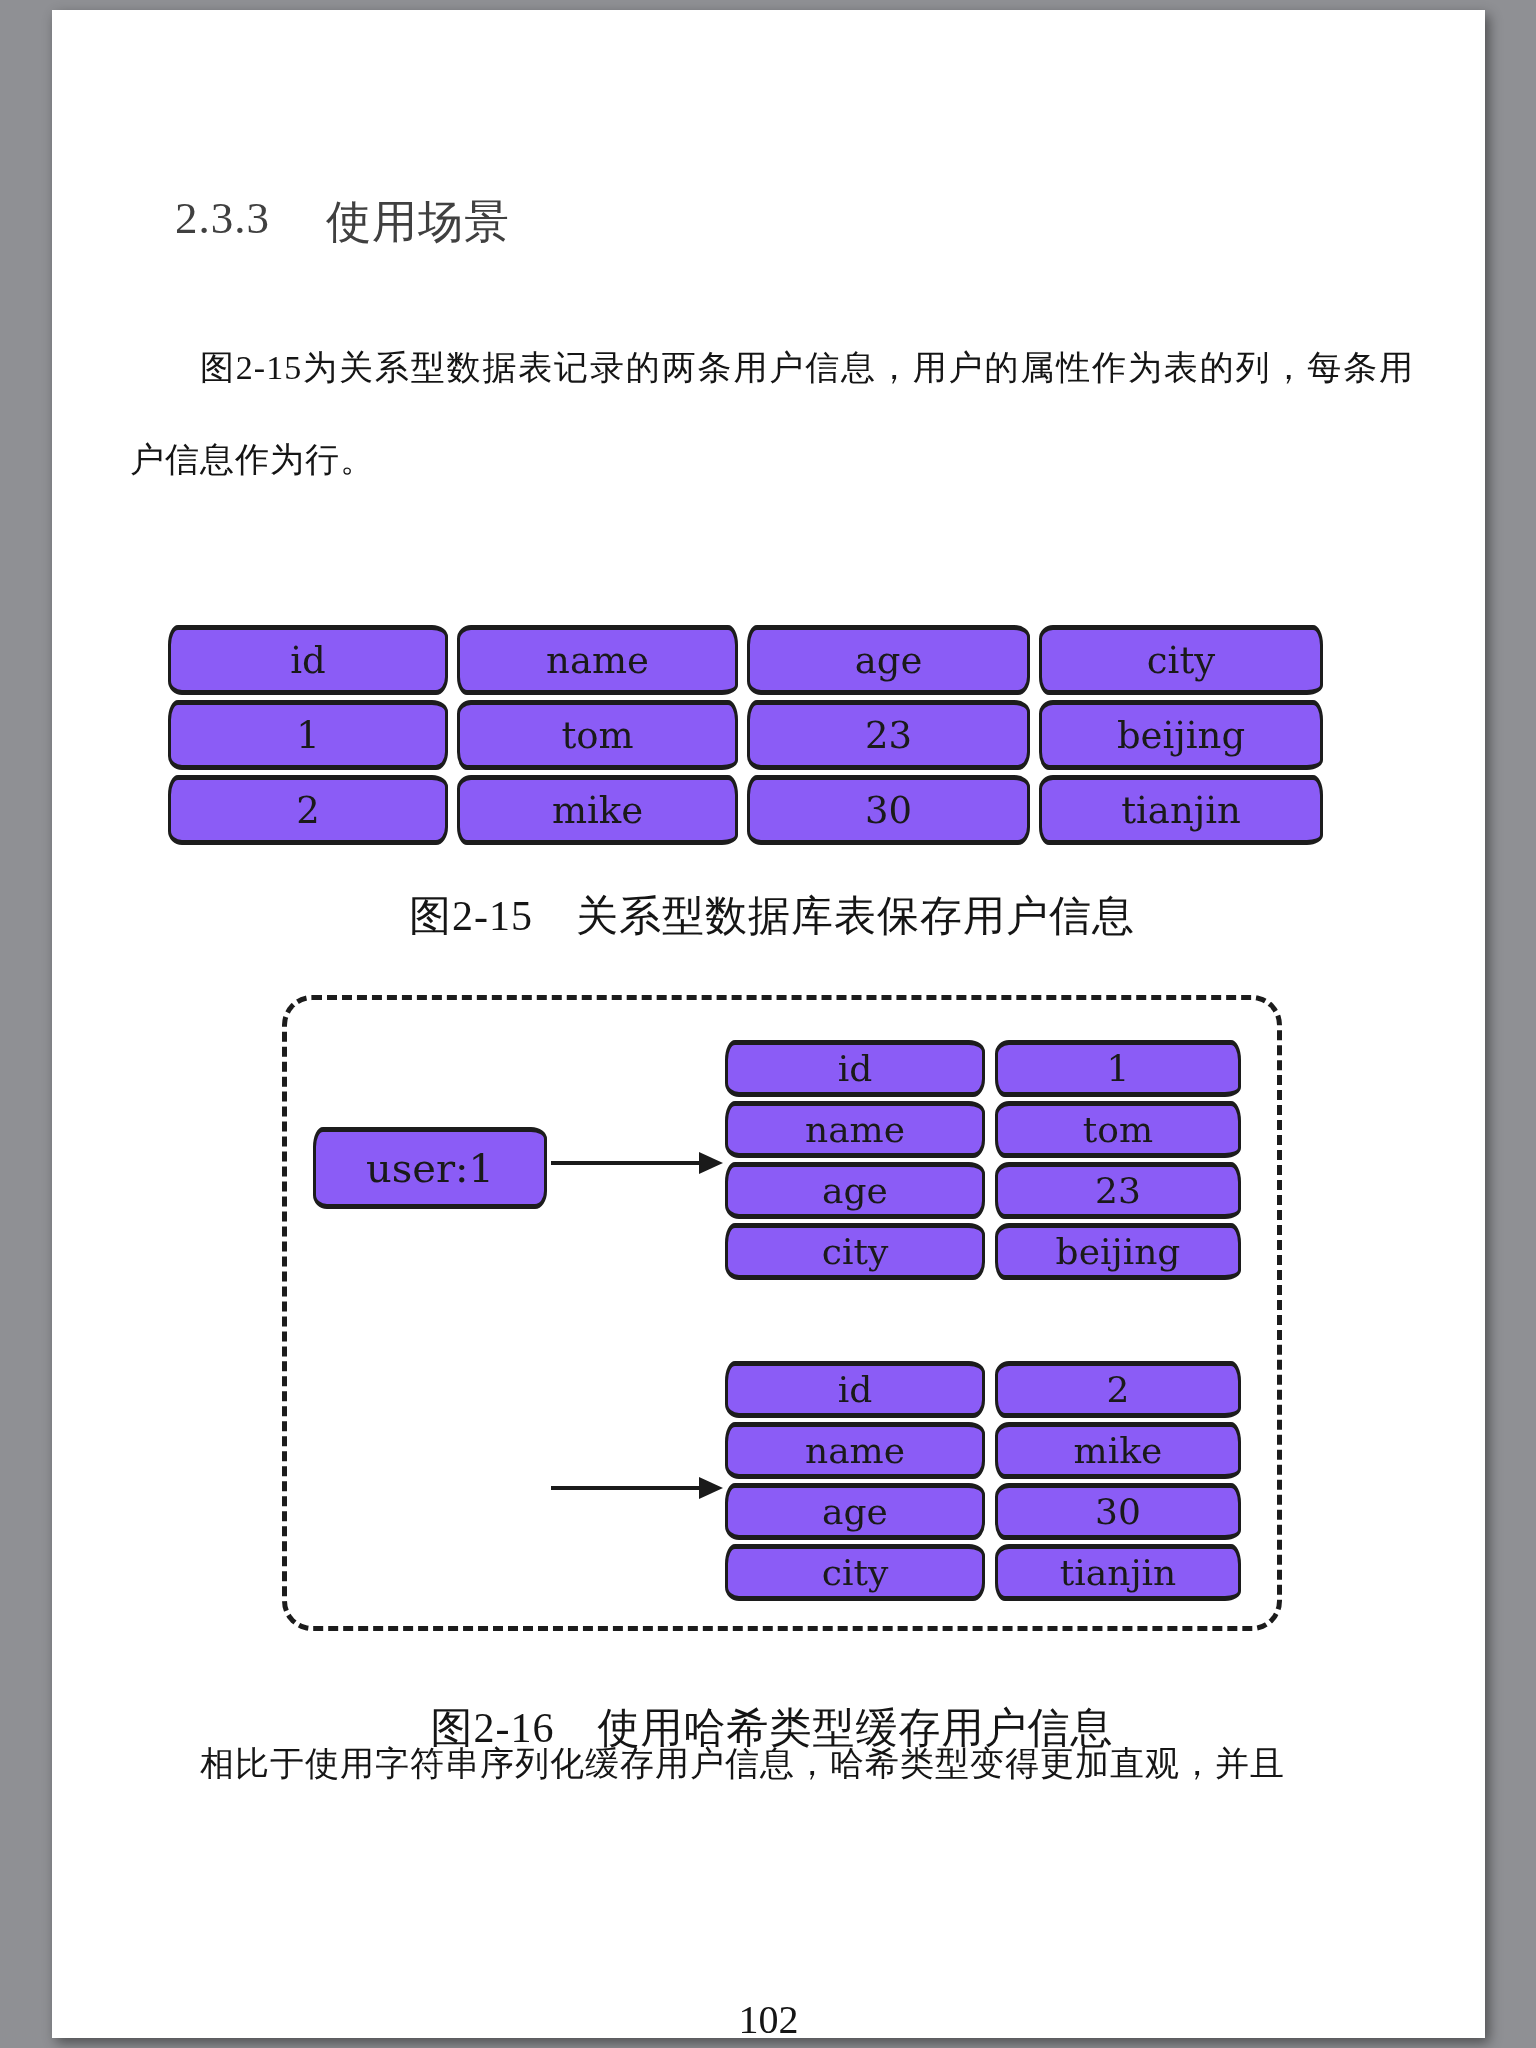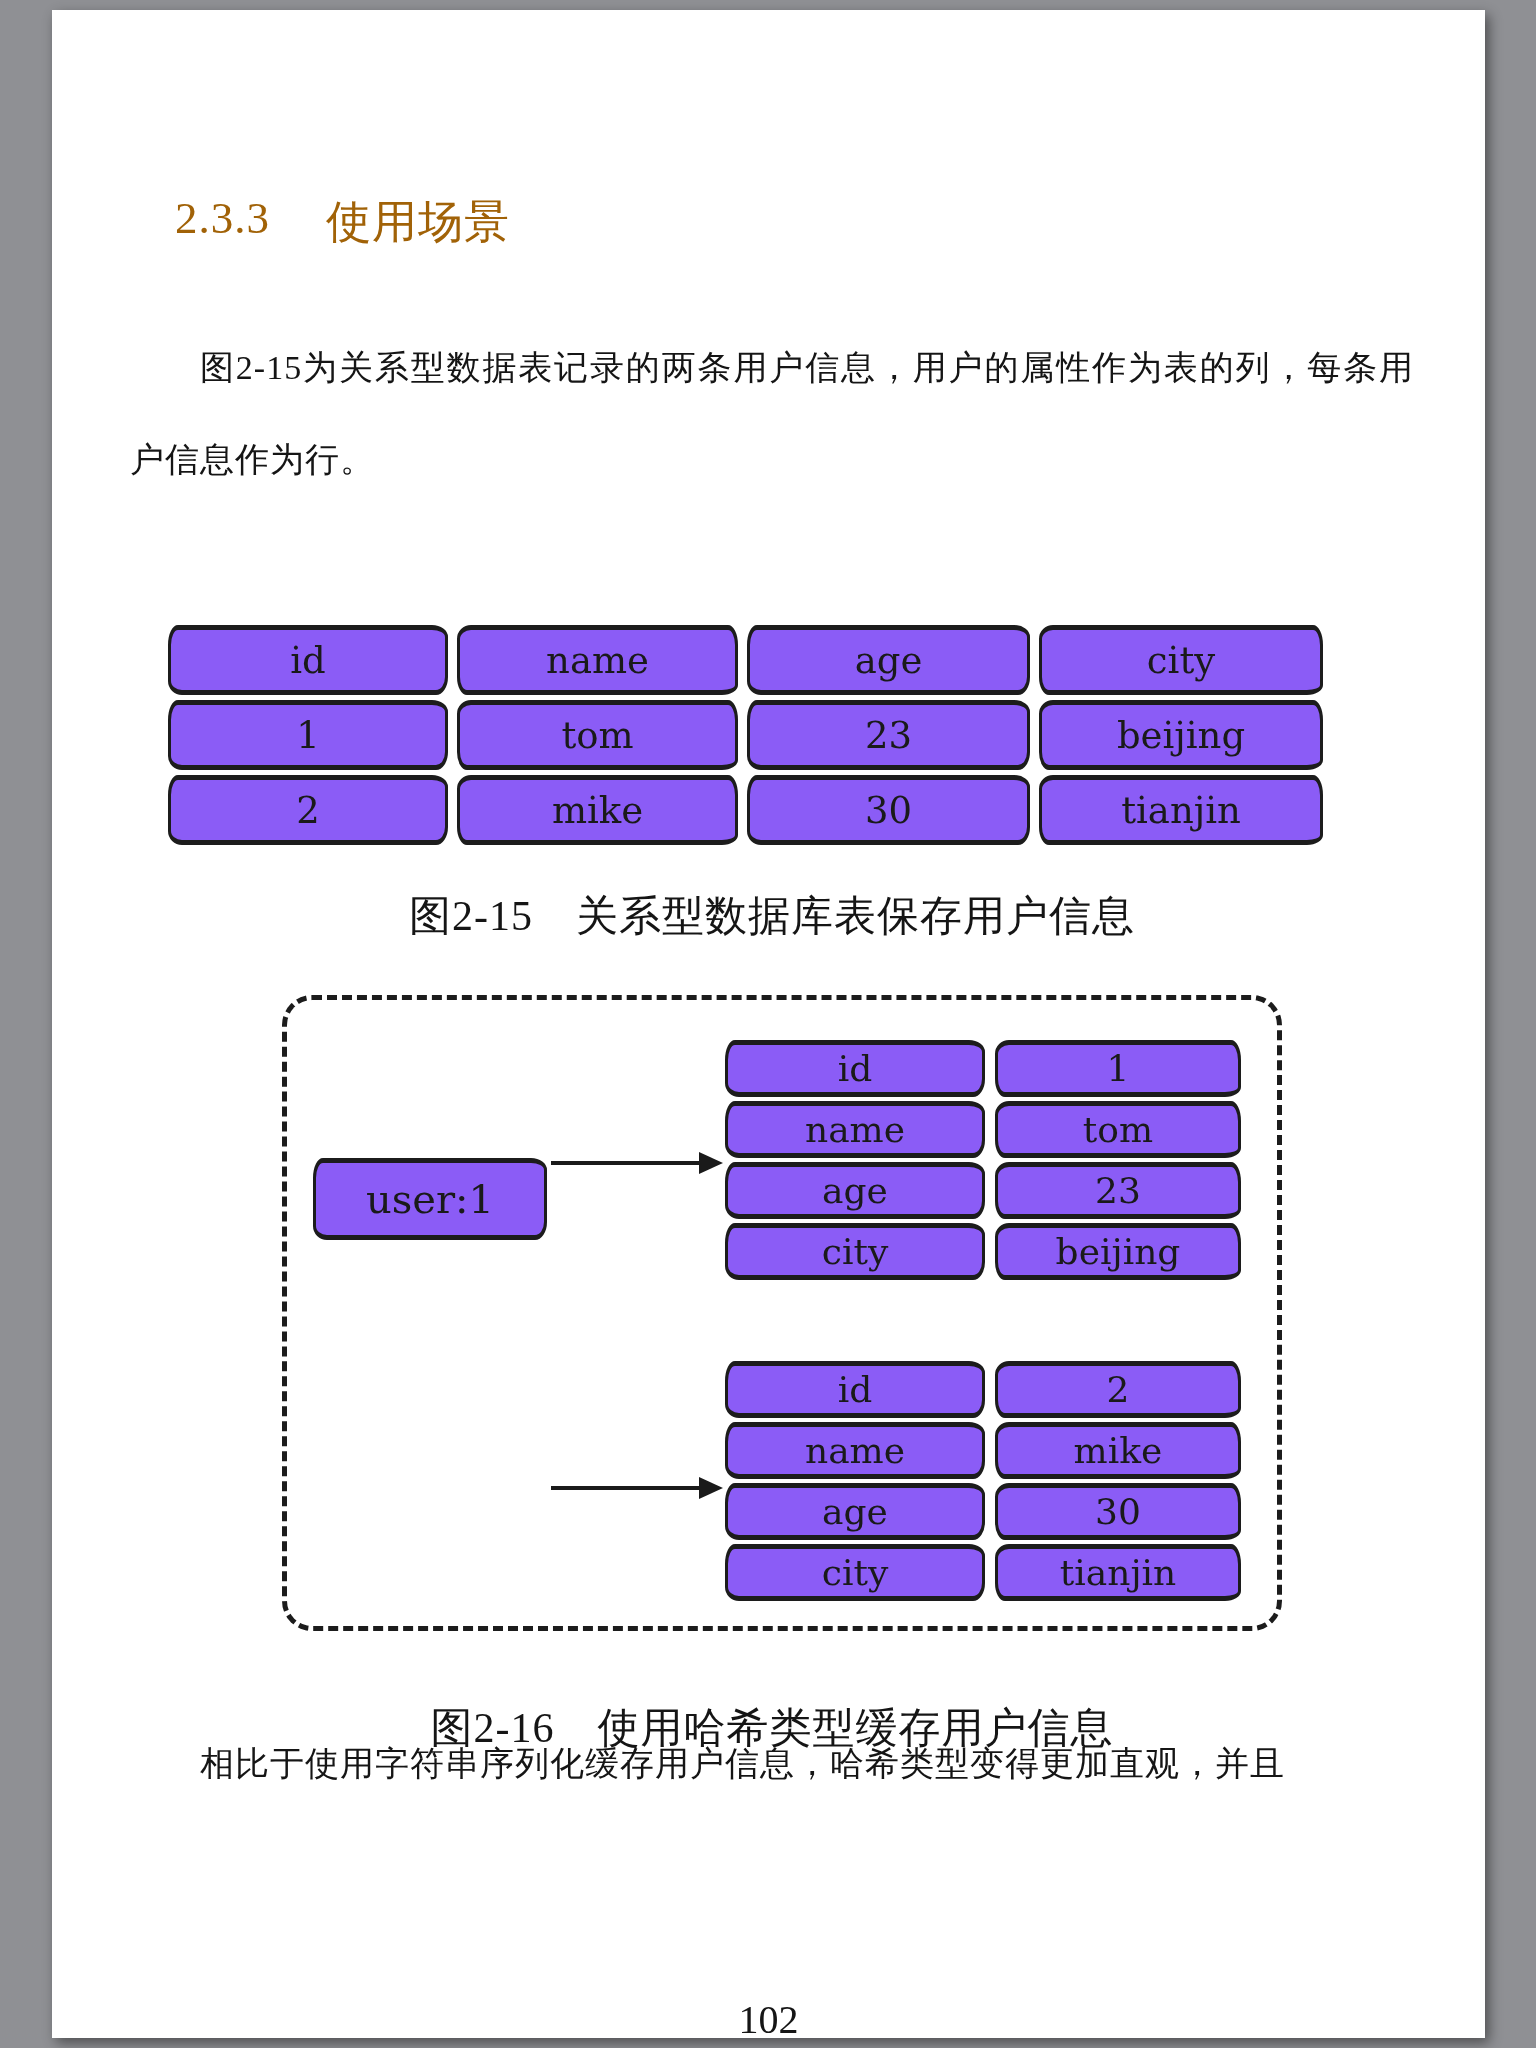--- a/index.html
+++ b/index.html
@@ -15,21 +15,21 @@
     width:1433px;height:2028px;
     background:#ffffff;
     box-shadow:4px 5px 12px rgba(0,0,0,0.45);
   }
   .abs{position:absolute;}
   
   .heading{
     left:123px;top:182px;
     display:flex;gap:56px;
     font-size:45px;
-    color:#a16207;
+    color:#404040;
     letter-spacing:1px;
   }
   
   .para{
     left:78px;width:1284px;
     font-size:34px;
     line-height:92px;
     text-indent:70px;
     letter-spacing:1px;
     text-align:justify;
@@ -79,21 +79,20 @@
   .fig16{
     left:230px;top:985px;
     width:1000px;height:636px;
     border:5px dashed #1c1c1c;
     border-radius:30px;
     box-sizing:border-box;
   }
   .userbox{
     width:228px;height:72px;
     font-size:40px;
-    margin-top:31px;
   }
   .user1{left:26px;top:127px;}
   .user2{left:26px;top:453px;}
   .arrow{
     display:flex;align-items:center;
     width:172px;height:36px;
   }
   .arrow1{left:264px;top:145px;}
   .arrow2{left:264px;top:470px;}
   .arrow-line{flex:1;height:4px;background:#1a1a1a;}

